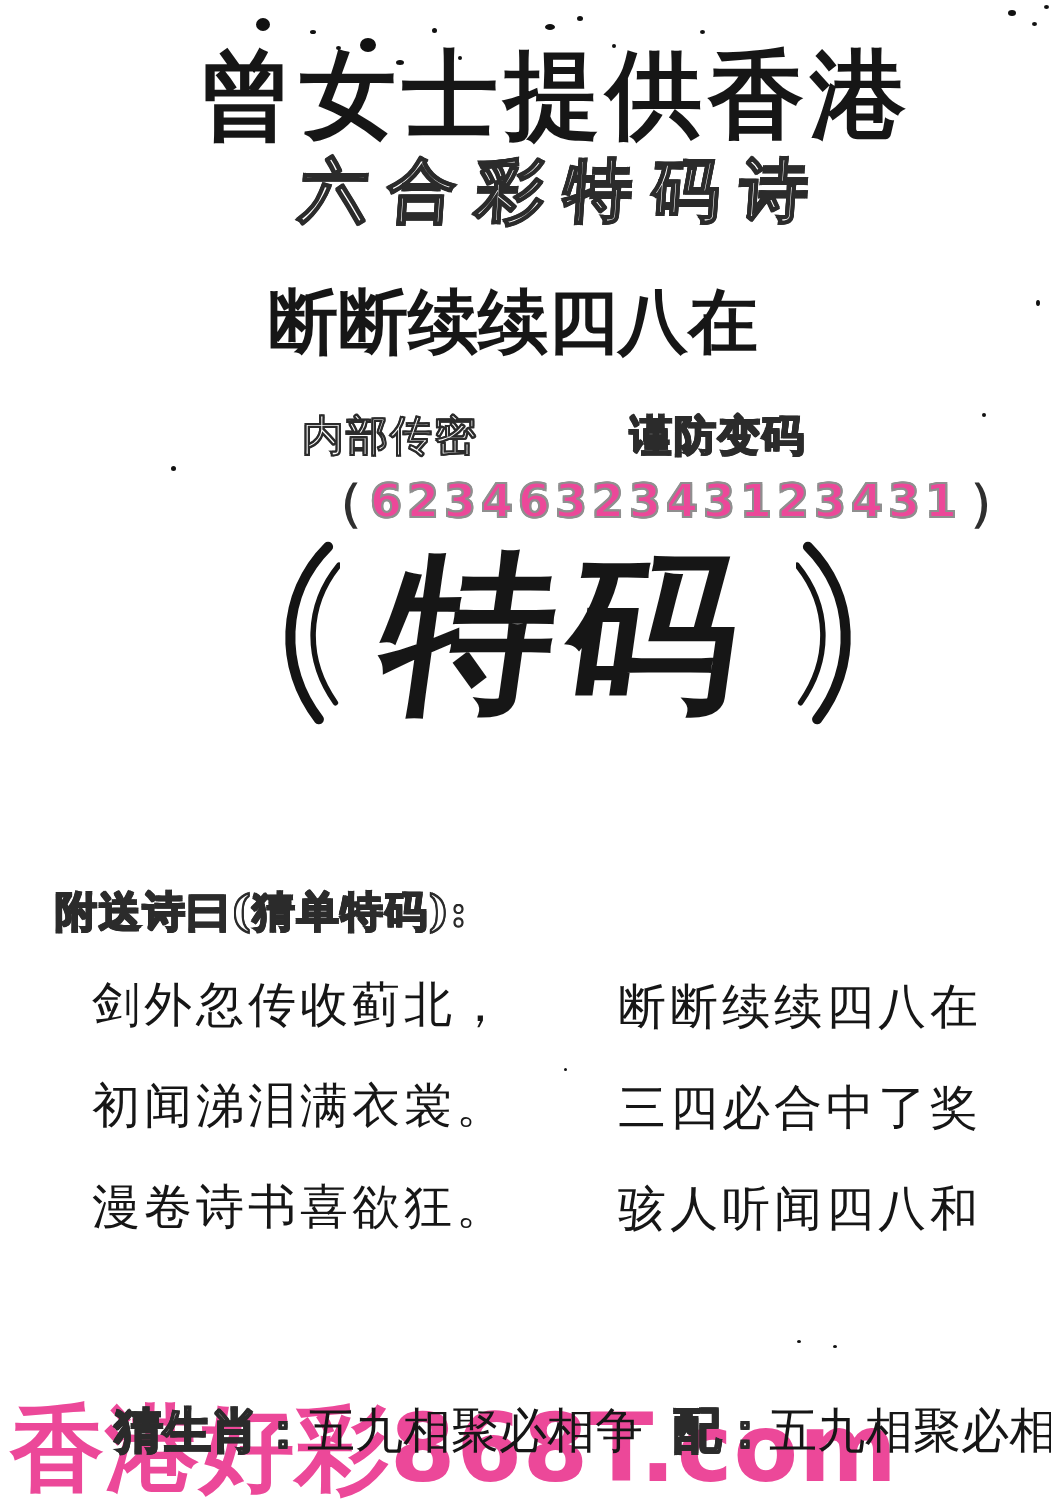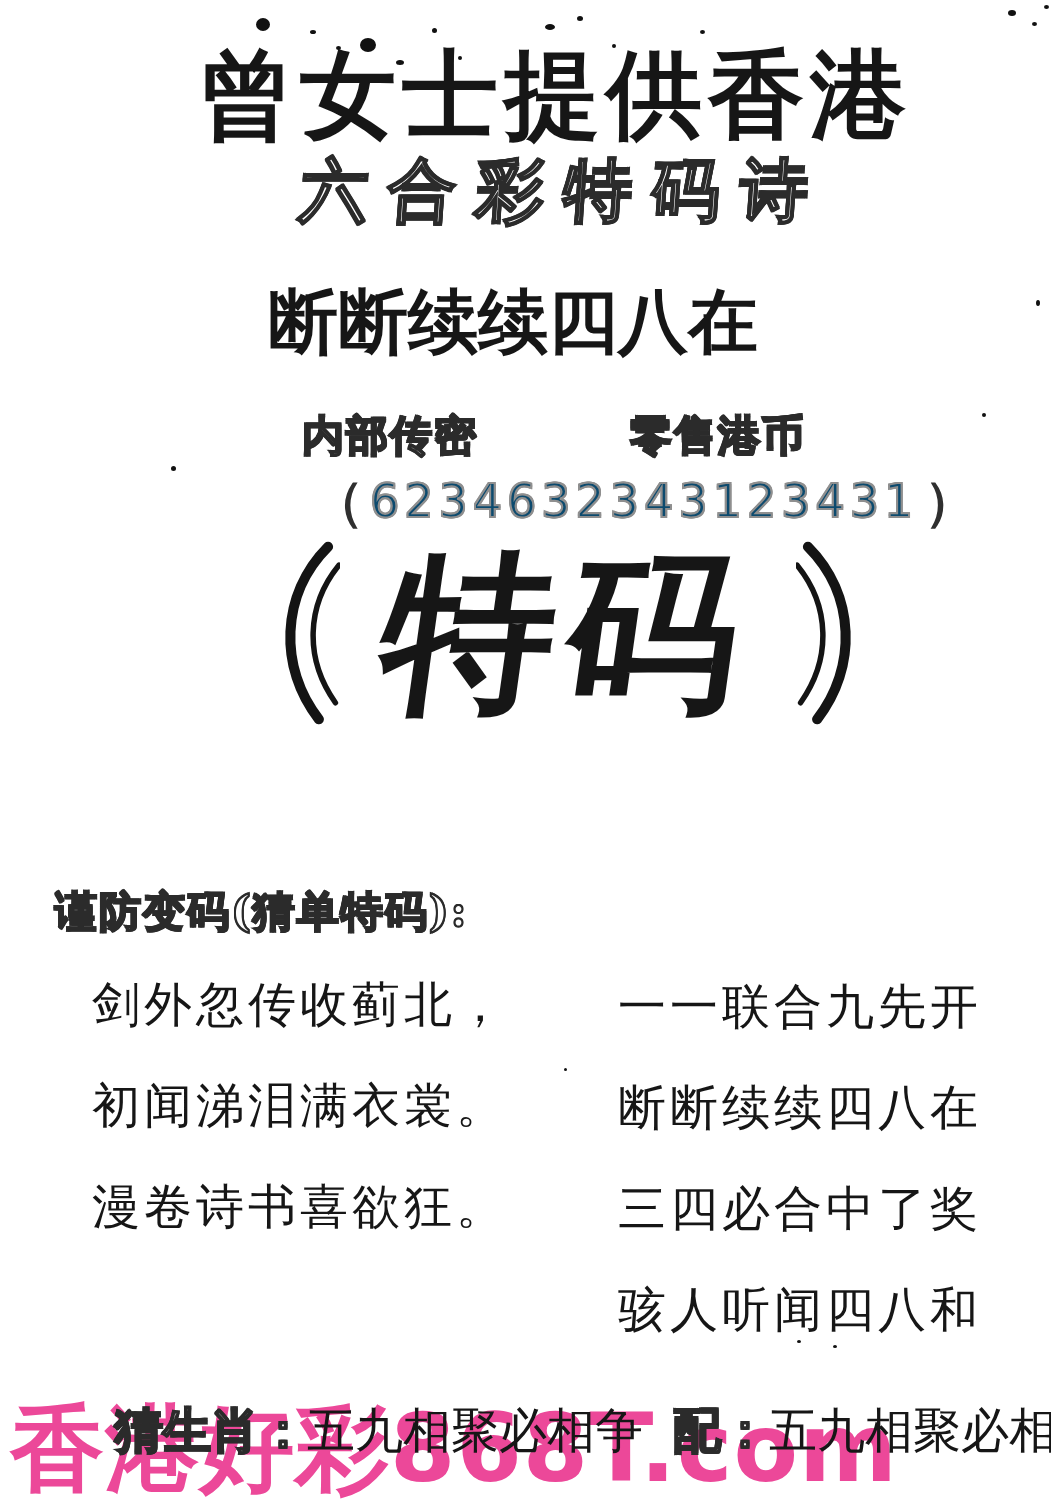--- a/index.html
+++ b/index.html
@@ -21,33 +21,33 @@
   .outline{
     color:#ffffff;
     -webkit-text-stroke:2px #2b2b2b;
     text-shadow:
       -1px -1px 0 #2b2b2b, 1px -1px 0 #2b2b2b,
       -1px  1px 0 #2b2b2b, 1px  1px 0 #2b2b2b;
   }
   
   .bubble{
     font-family:"DejaVu Sans", sans-serif;
-    font-weight:normal;
-    color:#0c4a6e;
+    font-weight:bold;
+    color:#ec4899;
     -webkit-text-stroke:2px #8f8f8f;
     text-shadow:
       -1px -1px 0 #8f8f8f, 1px -1px 0 #8f8f8f,
       -1px  1px 0 #8f8f8f, 1px  1px 0 #8f8f8f;
   }
 
   .title1{top:42px;left:198px;font-size:96px;font-weight:700;letter-spacing:6px;line-height:1.1;}
   .title2{top:146px;left:300px;font-size:68px;font-weight:700;letter-spacing:20px;transform:skewX(-4deg);}
   .title3{top:276px;left:268px;font-size:70px;font-weight:700;letter-spacing:0px;}
 
-  .label-secrecy{top:408px;left:302px;font-size:42px;font-weight:700;letter-spacing:2px;}
+  .label-secrecy{top:408px;left:302px;font-size:42px;font-weight:400;letter-spacing:2px;}
   .label-warning{top:408px;left:630px;font-size:42px;font-weight:700;letter-spacing:2px;}
 
   .code-row{top:470px;left:312px;font-size:46px;line-height:1.2;}
   .code-row .paren{color:#2f2f2f;font-size:52px;font-weight:700;vertical-align:-2px;}
   .code-row .digits{font-size:46px;letter-spacing:5px;margin:0 6px;}
 
   .special-row{
     top:533px;left:262px;width:612px;height:200px;
     display:flex;align-items:center;justify-content:space-between;
   }
@@ -100,48 +100,47 @@
   <div class="speck" style="left:982px;top:413px;width:4px;height:4px;"></div>
   <div class="speck" style="left:564px;top:1068px;width:3px;height:3px;"></div>
   <div class="speck" style="left:797px;top:1340px;width:4px;height:3px;"></div>
   <div class="speck" style="left:833px;top:1345px;width:4px;height:3px;"></div>
 
   <div class="abs title1 ink">曾女士提供香港</div>
   <div class="abs title2 outline">六合彩特码诗</div>
   <div class="abs title3 ink">断断续续四八在</div>
 
   <div class="abs label-secrecy outline">内部传密</div>
-  <div class="abs label-warning outline">零售港币</div>
+  <div class="abs label-warning outline">谨防变码</div>
 
   <div class="abs code-row">
     <span class="paren">（</span><span class="digits bubble">6234632343123431</span><span class="paren">）</span>
   </div>
 
   <div class="abs special-row">
     <svg width="78" height="200" viewBox="0 0 85 200">
       <path d="M72,6 C20,58 18,138 62,194" fill="none" stroke="#141414" stroke-width="11" stroke-linecap="round"></path>
       <path d="M84,26 C48,70 46,128 80,176" fill="none" stroke="#141414" stroke-width="6" stroke-linecap="round"></path>
     </svg>
     <div class="special-text ink">特码</div>
     <svg width="78" height="200" viewBox="0 0 85 200">
       <path d="M13,6 C65,58 67,138 23,194" fill="none" stroke="#141414" stroke-width="11" stroke-linecap="round"></path>
       <path d="M1,26 C37,70 39,128 5,176" fill="none" stroke="#141414" stroke-width="6" stroke-linecap="round"></path>
     </svg>
   </div>
 
 
-  <div class="abs poem-intro outline">谨防变码(猜单特码):</div>
+  <div class="abs poem-intro outline">附送诗曰(猜单特码):</div>
 
   <div class="abs poem-col poem-left ink">
     <div>剑外忽传收蓟北，</div>
     <div>初闻涕泪满衣裳。</div>
     <div>漫卷诗书喜欲狂。</div>
   </div>
   <div class="abs poem-col poem-right ink">
-    <div>一一联合九先开</div>
     <div>断断续续四八在</div>
     <div>三四必合中了奖</div>
     <div>骇人听闻四八和</div>
   </div>
 
   <div class="abs bottom-line">
     <span class="hint-label outline">猜生肖：</span><span class="ink">五九相聚必相争</span><span class="gap"></span><span class="hint-label outline">配：</span><span class="ink">五九相聚必相争</span>
   </div>
 
   <div class="abs watermark">香港好彩868T.com</div>

